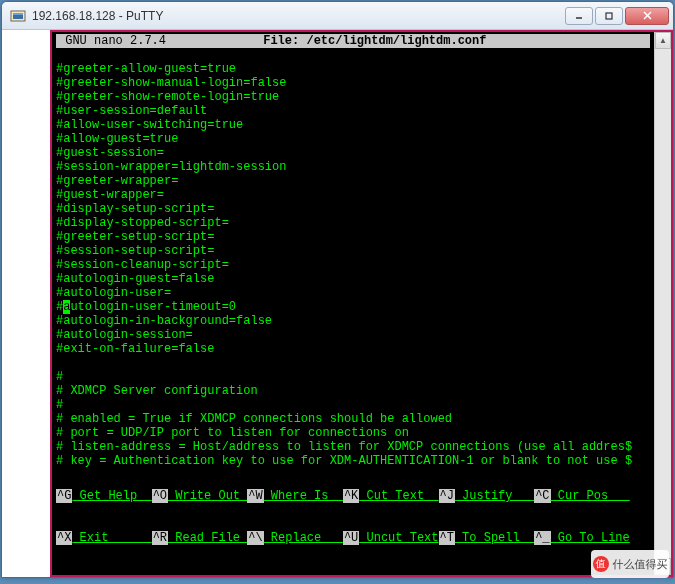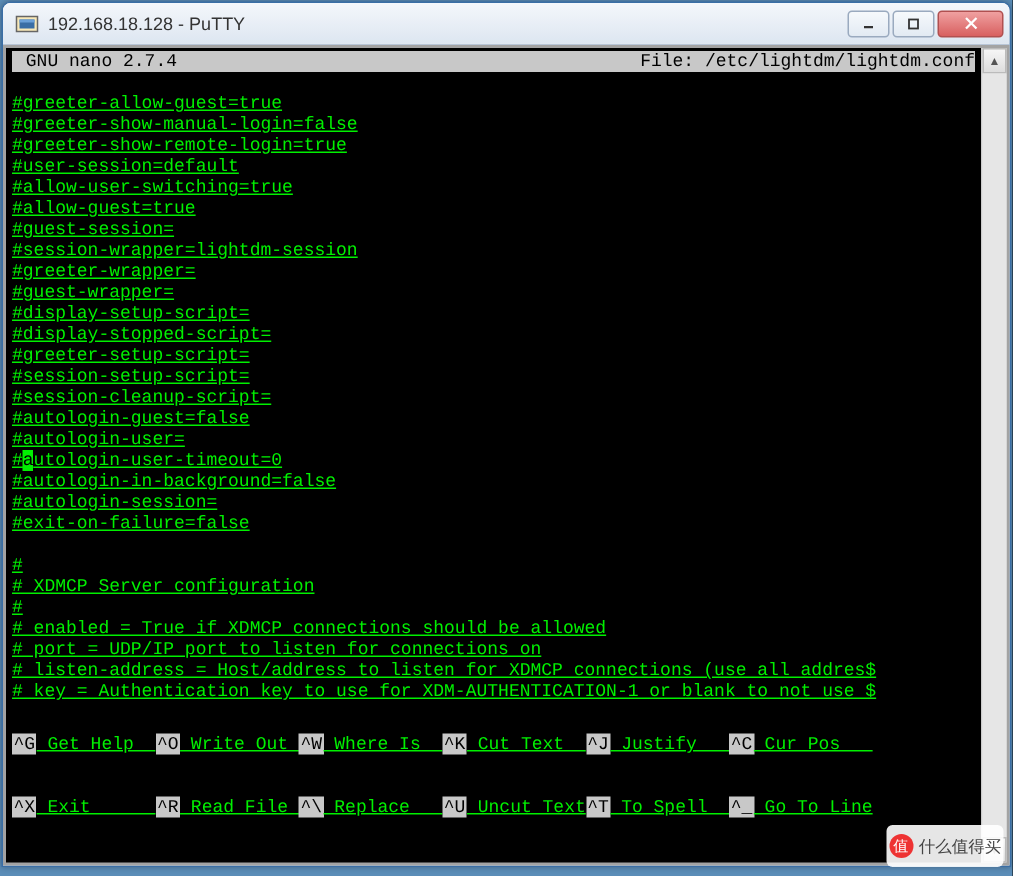--- a/index.html
+++ b/index.html
@@ -48,23 +48,24 @@
   width: 28px; height: 18px;
   border: 1px solid #9aaabf;
   border-radius: 3px;
   background: linear-gradient(#f6f9fc,#e2eaf3);
   display: flex; align-items: center; justify-content: center;
   font-size: 10px; color: #333;
 }
 .tb-btn.close { background: linear-gradient(#f0a0a0,#d86060); color:#fff; border-color:#b05050; width: 44px;}
 .client {
   flex: 1;
-  background: #a3a3a3;
+  background: #be185d;
   display: flex;
   padding: 2px;
+  margin-left: 48px;
 }
 .terminal {
   flex: 1;
   background: #000;
   font-family: "Courier New", monospace;
   font-size: 12px;
   line-height: 14px;
   color: #00f000;
   overflow: hidden;
   position: relative;
@@ -84,22 +85,22 @@
   font-size:8px;color:#555;
 }
 .sb-track { flex:1; background:#e6e6e6; }
 .nano-header {
   background: #c8c8c8;
   color: #000;
   white-space: pre;
   display: flex;
 }
 .nano-header .app { padding-left: 2px; }
-.nano-header .file { flex:1; text-align:right; padding-left: 90px;}
-.content-lines { white-space: pre; text-decoration: underline; }
+.nano-header .file { flex:1; text-align:left; padding-left: 90px; font-weight: bold;}
+.content-lines { white-space: pre; }
 .line { height: 14px; }
 .cursor-char {
   background: #00f000;
   color: #000;
 }
 .nano-footer {
   position: absolute;
   bottom: 2px; left: 4px; right: 4px;
   white-space: pre;
   font-family: "Courier New", monospace;

